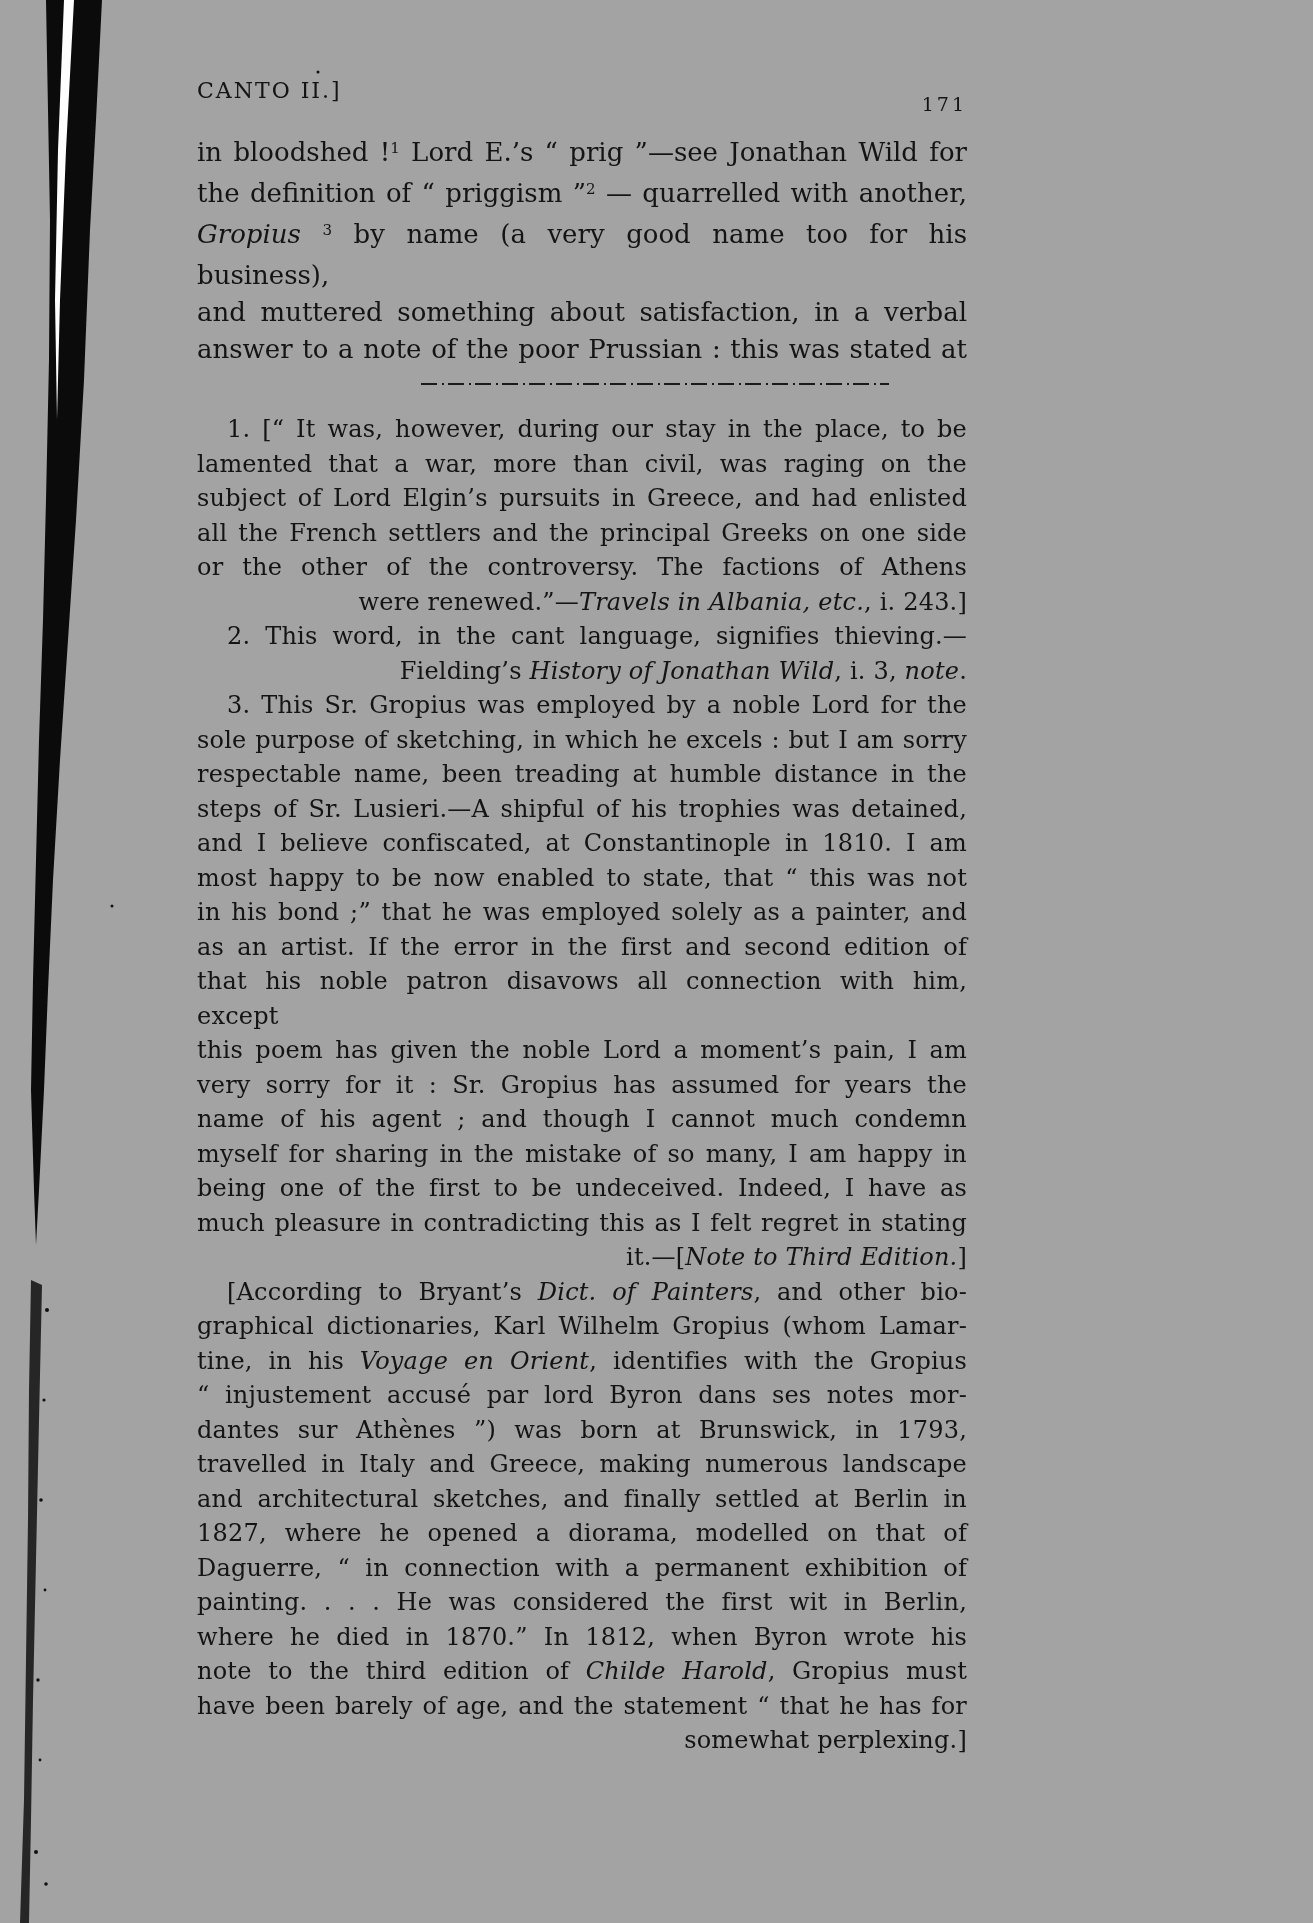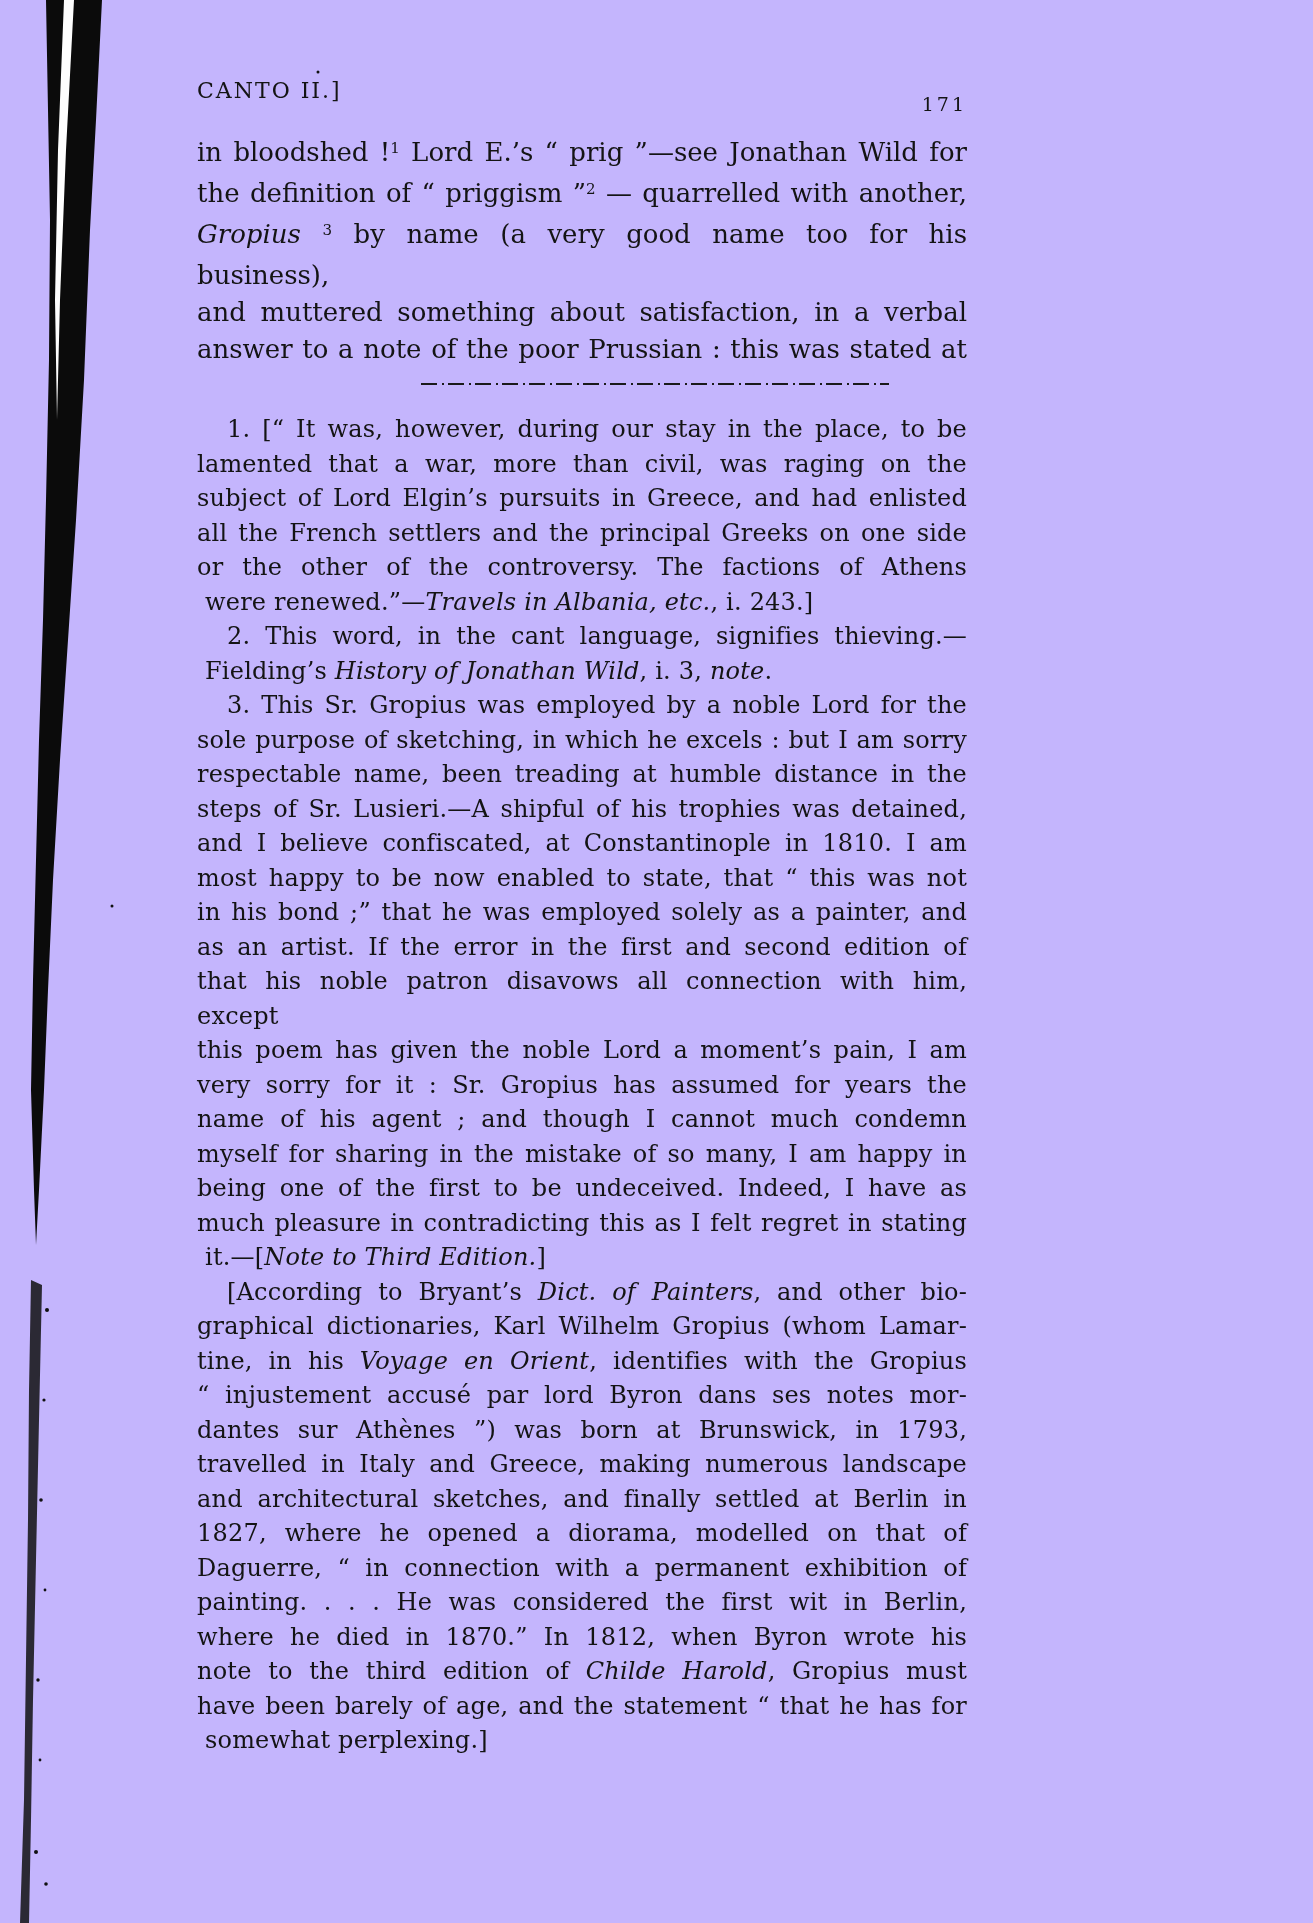--- a/index.html
+++ b/index.html
@@ -4,21 +4,21 @@
 <style>
   html, body {
     margin: 0;
     padding: 0;
     background: #ffffff;
   }
   #page {
     position: relative;
     width: 1313px;
     height: 1923px;
-    background: #c4b5fd;
+    background: #a3a3a3;
     color: #141414;
     font-family: "DejaVu Serif", "Liberation Serif", serif;
     overflow: hidden;
   }
   #artifact-svg {
     position: absolute;
     left: 0; top: 0;
     width: 1313px; height: 1923px;
     pointer-events: none;
   }
@@ -66,23 +66,22 @@
     margin-top: 27px;
     font-size: 24px;
     line-height: 34.5px;
     letter-spacing: 0.2px;
   }
   .line {
     text-align: justify;
     text-align-last: justify;
   }
   .line.last {
-    text-align: left;
+    text-align: right;
     text-align-last: auto;
-    margin-left: 8px;
   }
   .line.indent {
     text-indent: 30px;
   }
   .i { font-style: italic; }
   .sup {
     font-size: 58%;
     position: relative;
     top: -0.55em;
     letter-spacing: 0;

